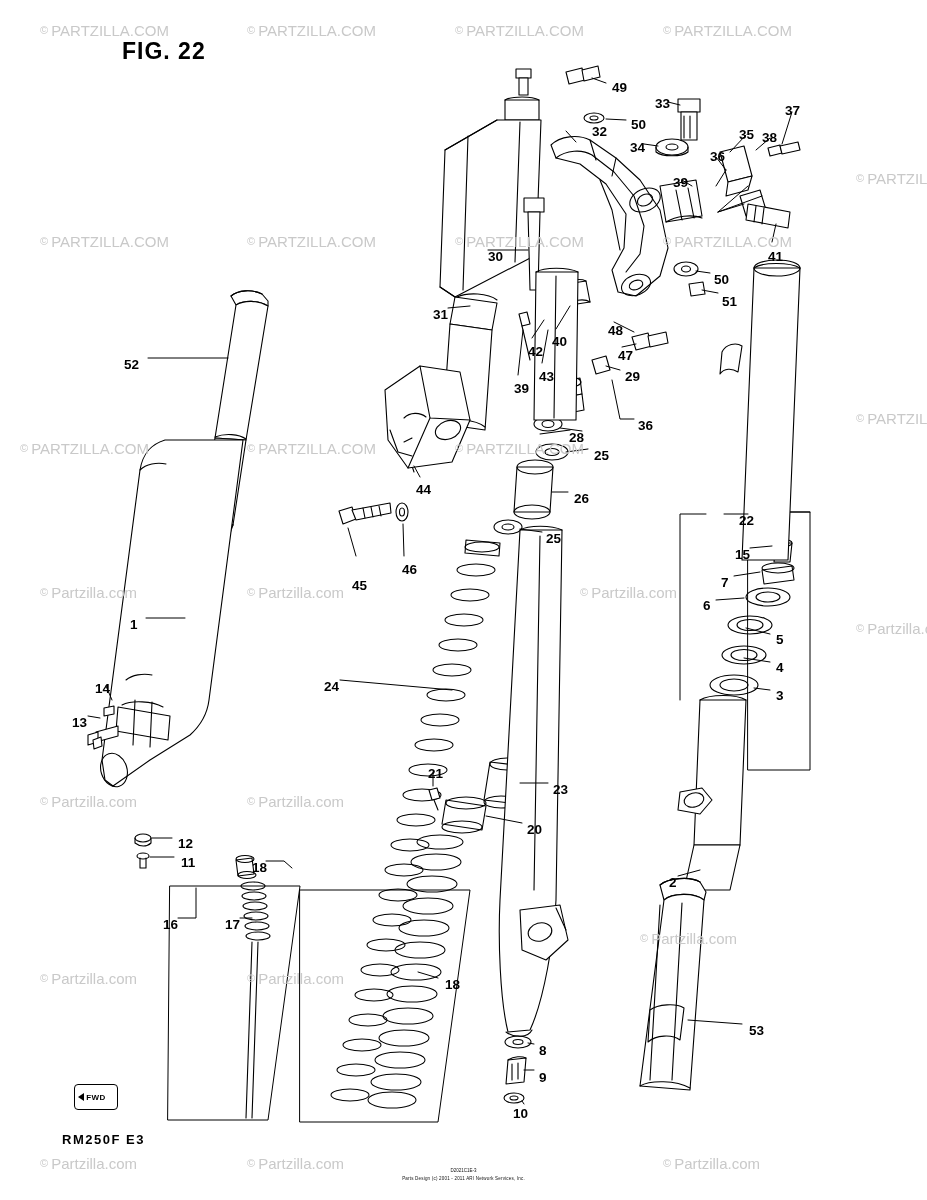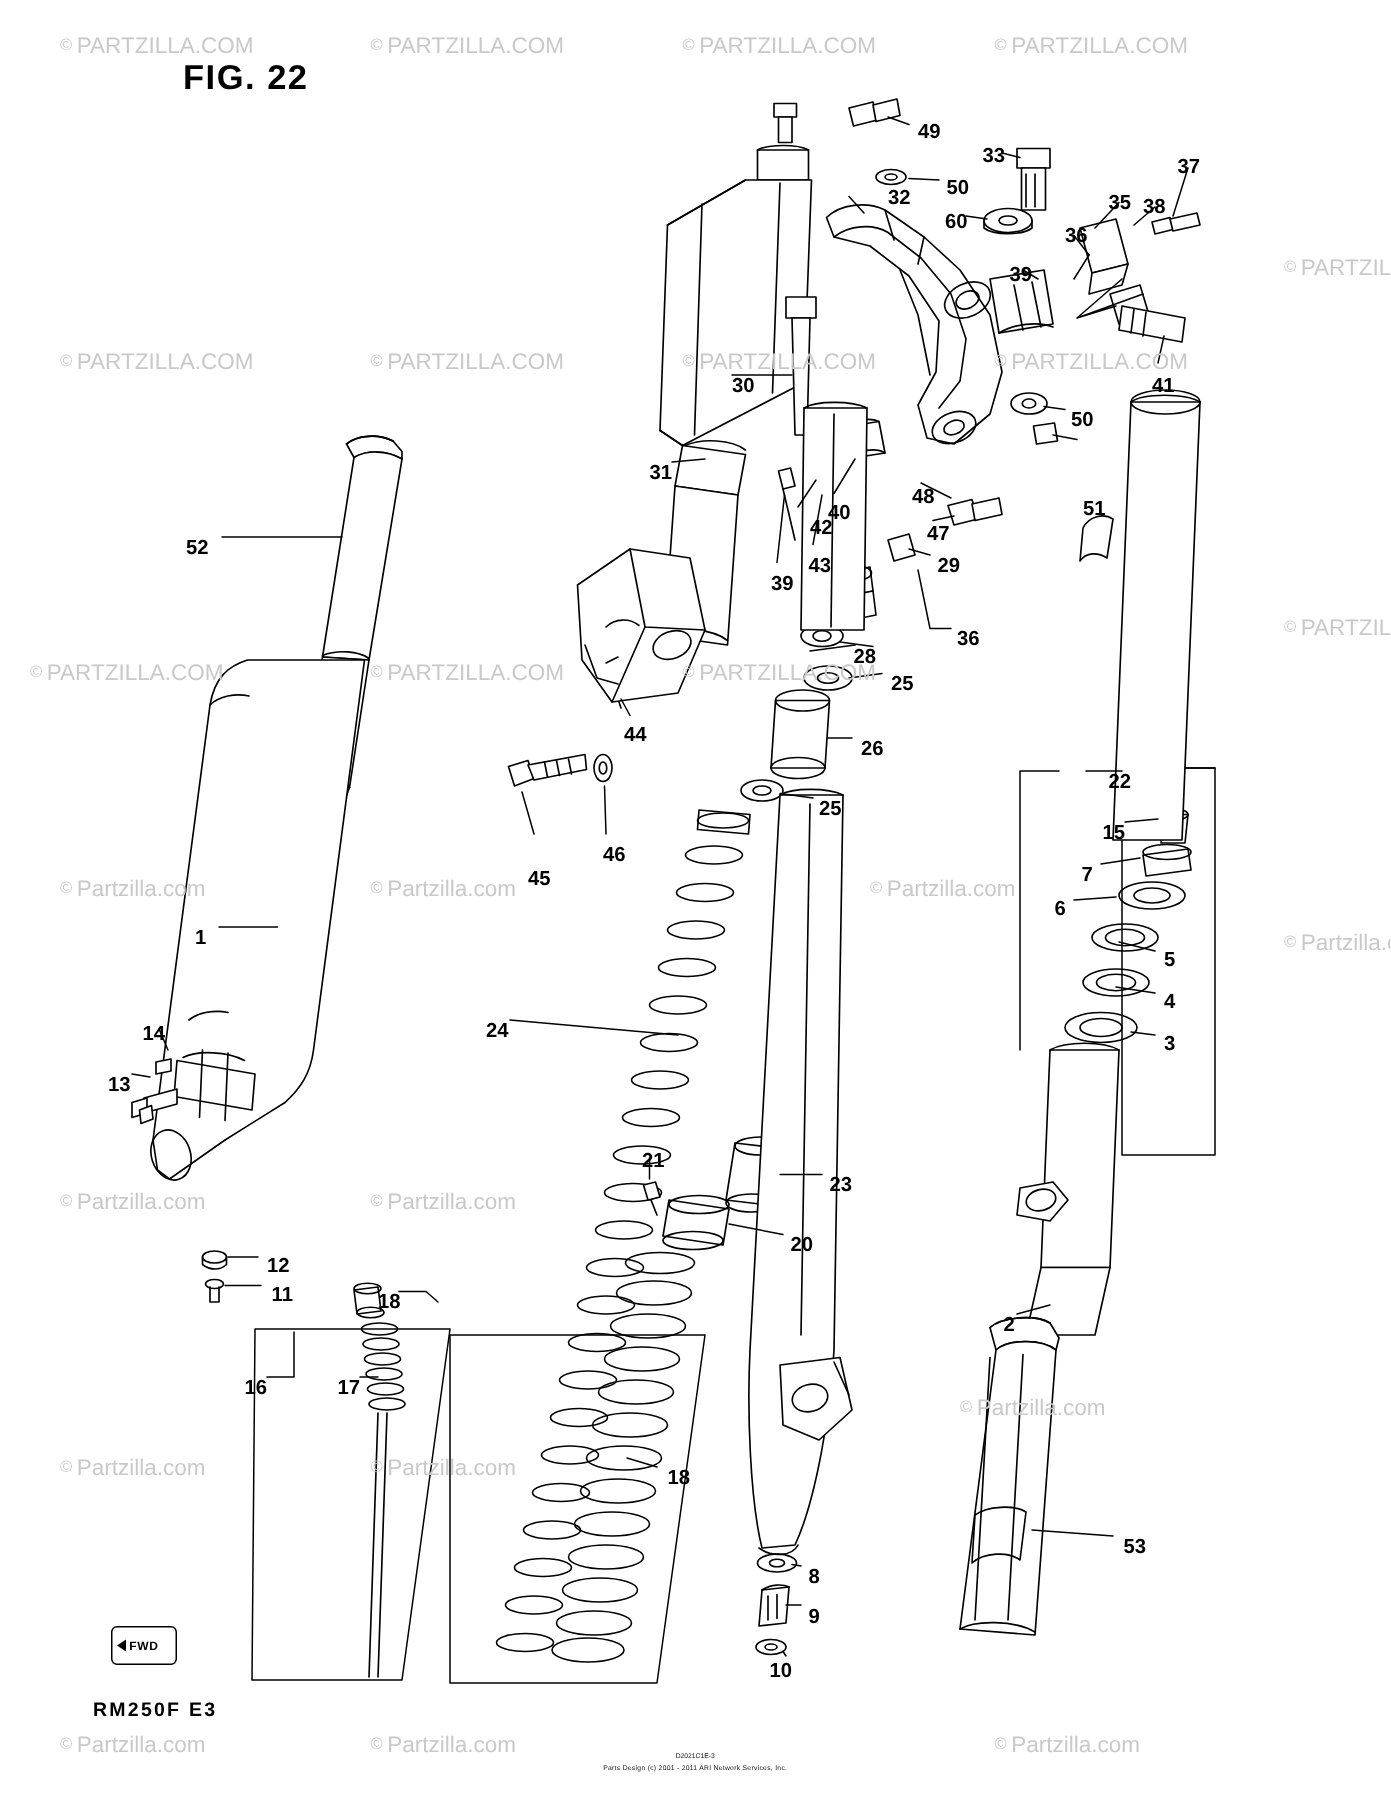--- a/index.html
+++ b/index.html
@@ -556,39 +556,39 @@
       <div class="callout" style="left: 594px; top: 448px;">25</div>
       <div class="callout" style="left: 546px; top: 531px;">25</div>
       <div class="callout" style="left: 574px; top: 491px;">26</div>
       <div class="callout" style="left: 638px; top: 418px;">36</div>
       <div class="callout" style="left: 569px; top: 430px;">28</div>
       <div class="callout" style="left: 625px; top: 369px;">29</div>
       <div class="callout" style="left: 472px; top: 249px; margin-left: 16px;">30</div>
       <div class="callout" style="left: 433px; top: 307px;">31</div>
       <div class="callout" style="left: 556px; top: 124px; margin-left: 36px;">32</div>
       <div class="callout" style="left: 655px; top: 96px;">33</div>
-      <div class="callout" style="left: 630px; top: 140px;">60</div>
+      <div class="callout" style="left: 630px; top: 140px;">34</div>
       <div class="callout" style="left: 739px; top: 127px;">35</div>
       <div class="callout" style="left: 710px; top: 149px;">36</div>
       <div class="callout" style="left: 785px; top: 103px;">37</div>
       <div class="callout" style="left: 762px; top: 130px;">38</div>
       <div class="callout" style="left: 673px; top: 175px;">39</div>
       <div class="callout" style="left: 552px; top: 334px;">40</div>
       <div class="callout" style="left: 768px; top: 249px;">41</div>
-      <div class="callout" style="left: 528px; top: 344px; padding-left: 12px;">42</div>
+      <div class="callout" style="left: 528px; top: 344px;">42</div>
       <div class="callout" style="left: 539px; top: 369px;">43</div>
       <div class="callout" style="left: 416px; top: 482px;">44</div>
       <div class="callout" style="left: 352px; top: 578px; text-align: right;">45</div>
       <div class="callout" style="left: 402px; top: 562px;">46</div>
       <div class="callout" style="left: 618px; top: 348px;">47</div>
       <div class="callout" style="left: 608px; top: 323px;">48</div>
       <div class="callout" style="left: 612px; top: 80px;">49</div>
       <div class="callout" style="left: 631px; top: 117px;">50</div>
       <div class="callout" style="left: 714px; top: 272px;">50</div>
-      <div class="callout" style="left: 722px; top: 294px; margin-top: 37px;">51</div>
+      <div class="callout" style="left: 722px; top: 294px;">51</div>
       <div class="callout" style="left: 124px; top: 357px;">52</div>
       <div class="callout" style="left: 749px; top: 1023px;">53</div>
       <div class="callout" style="left: 514px; top: 381px;">39</div>
     </div>
 
   <div id="fwd-badge">
     <span class="arrow"></span>
     <span>FWD</span>
   </div>
 

